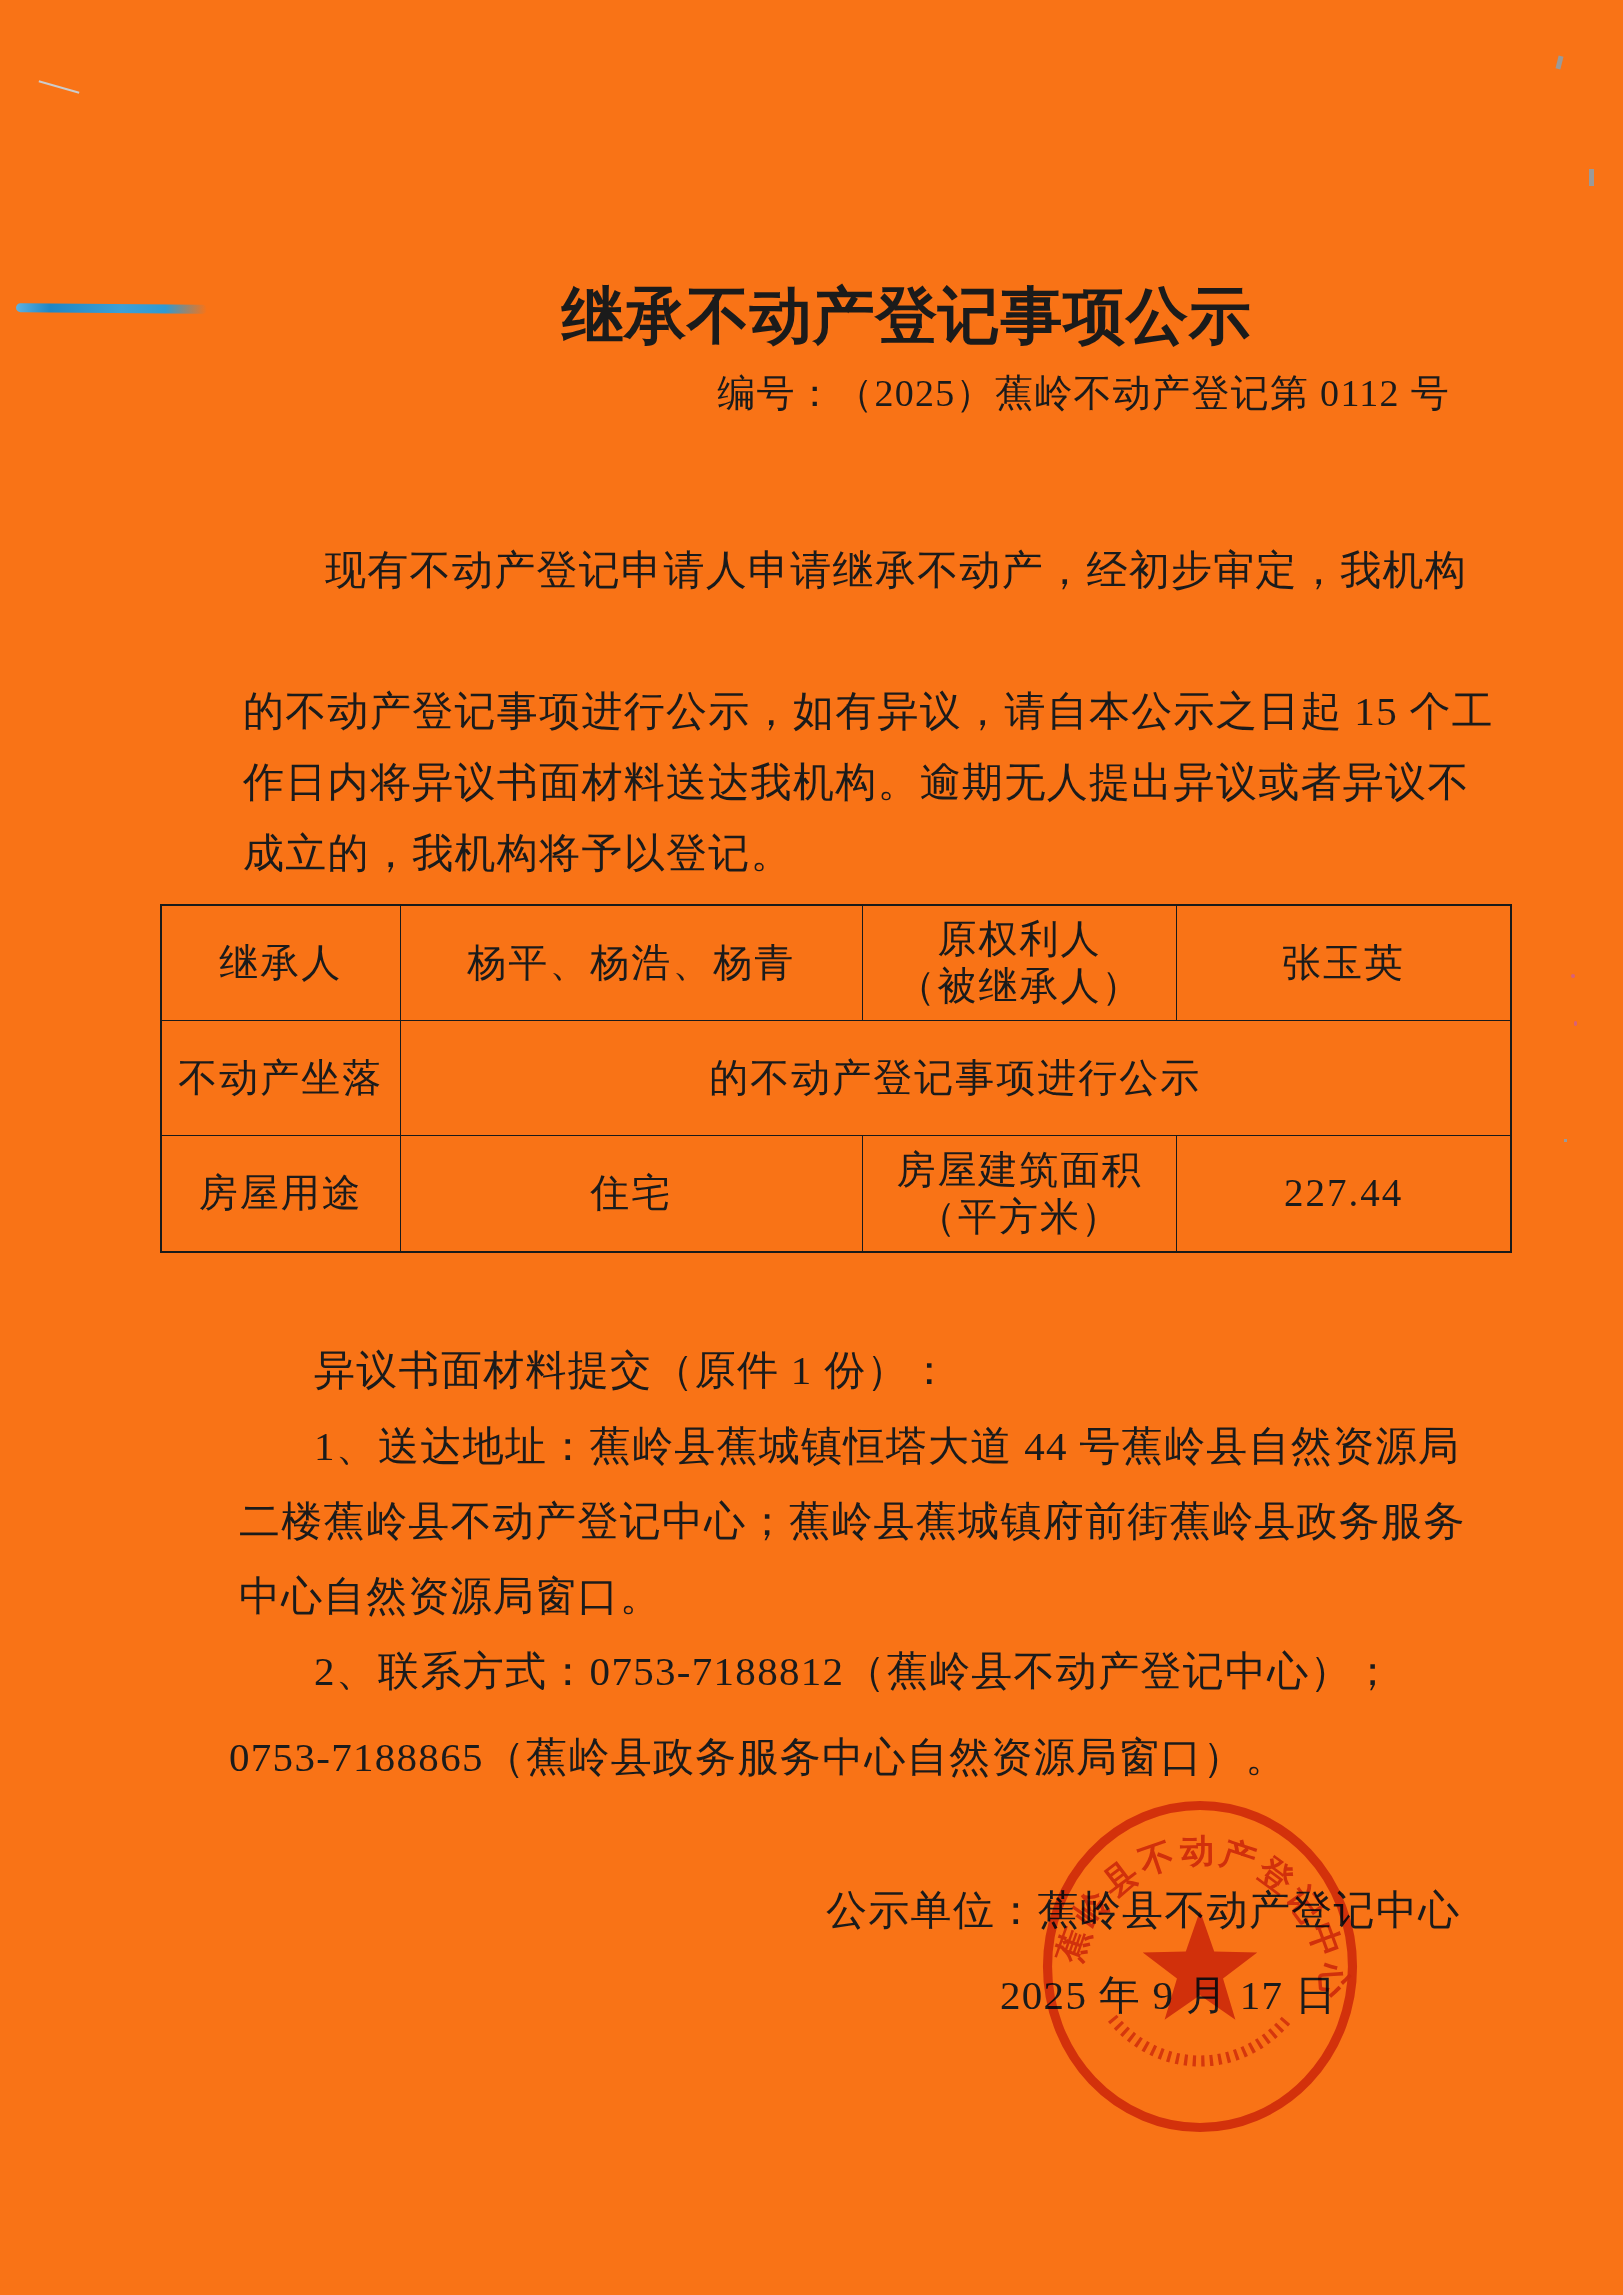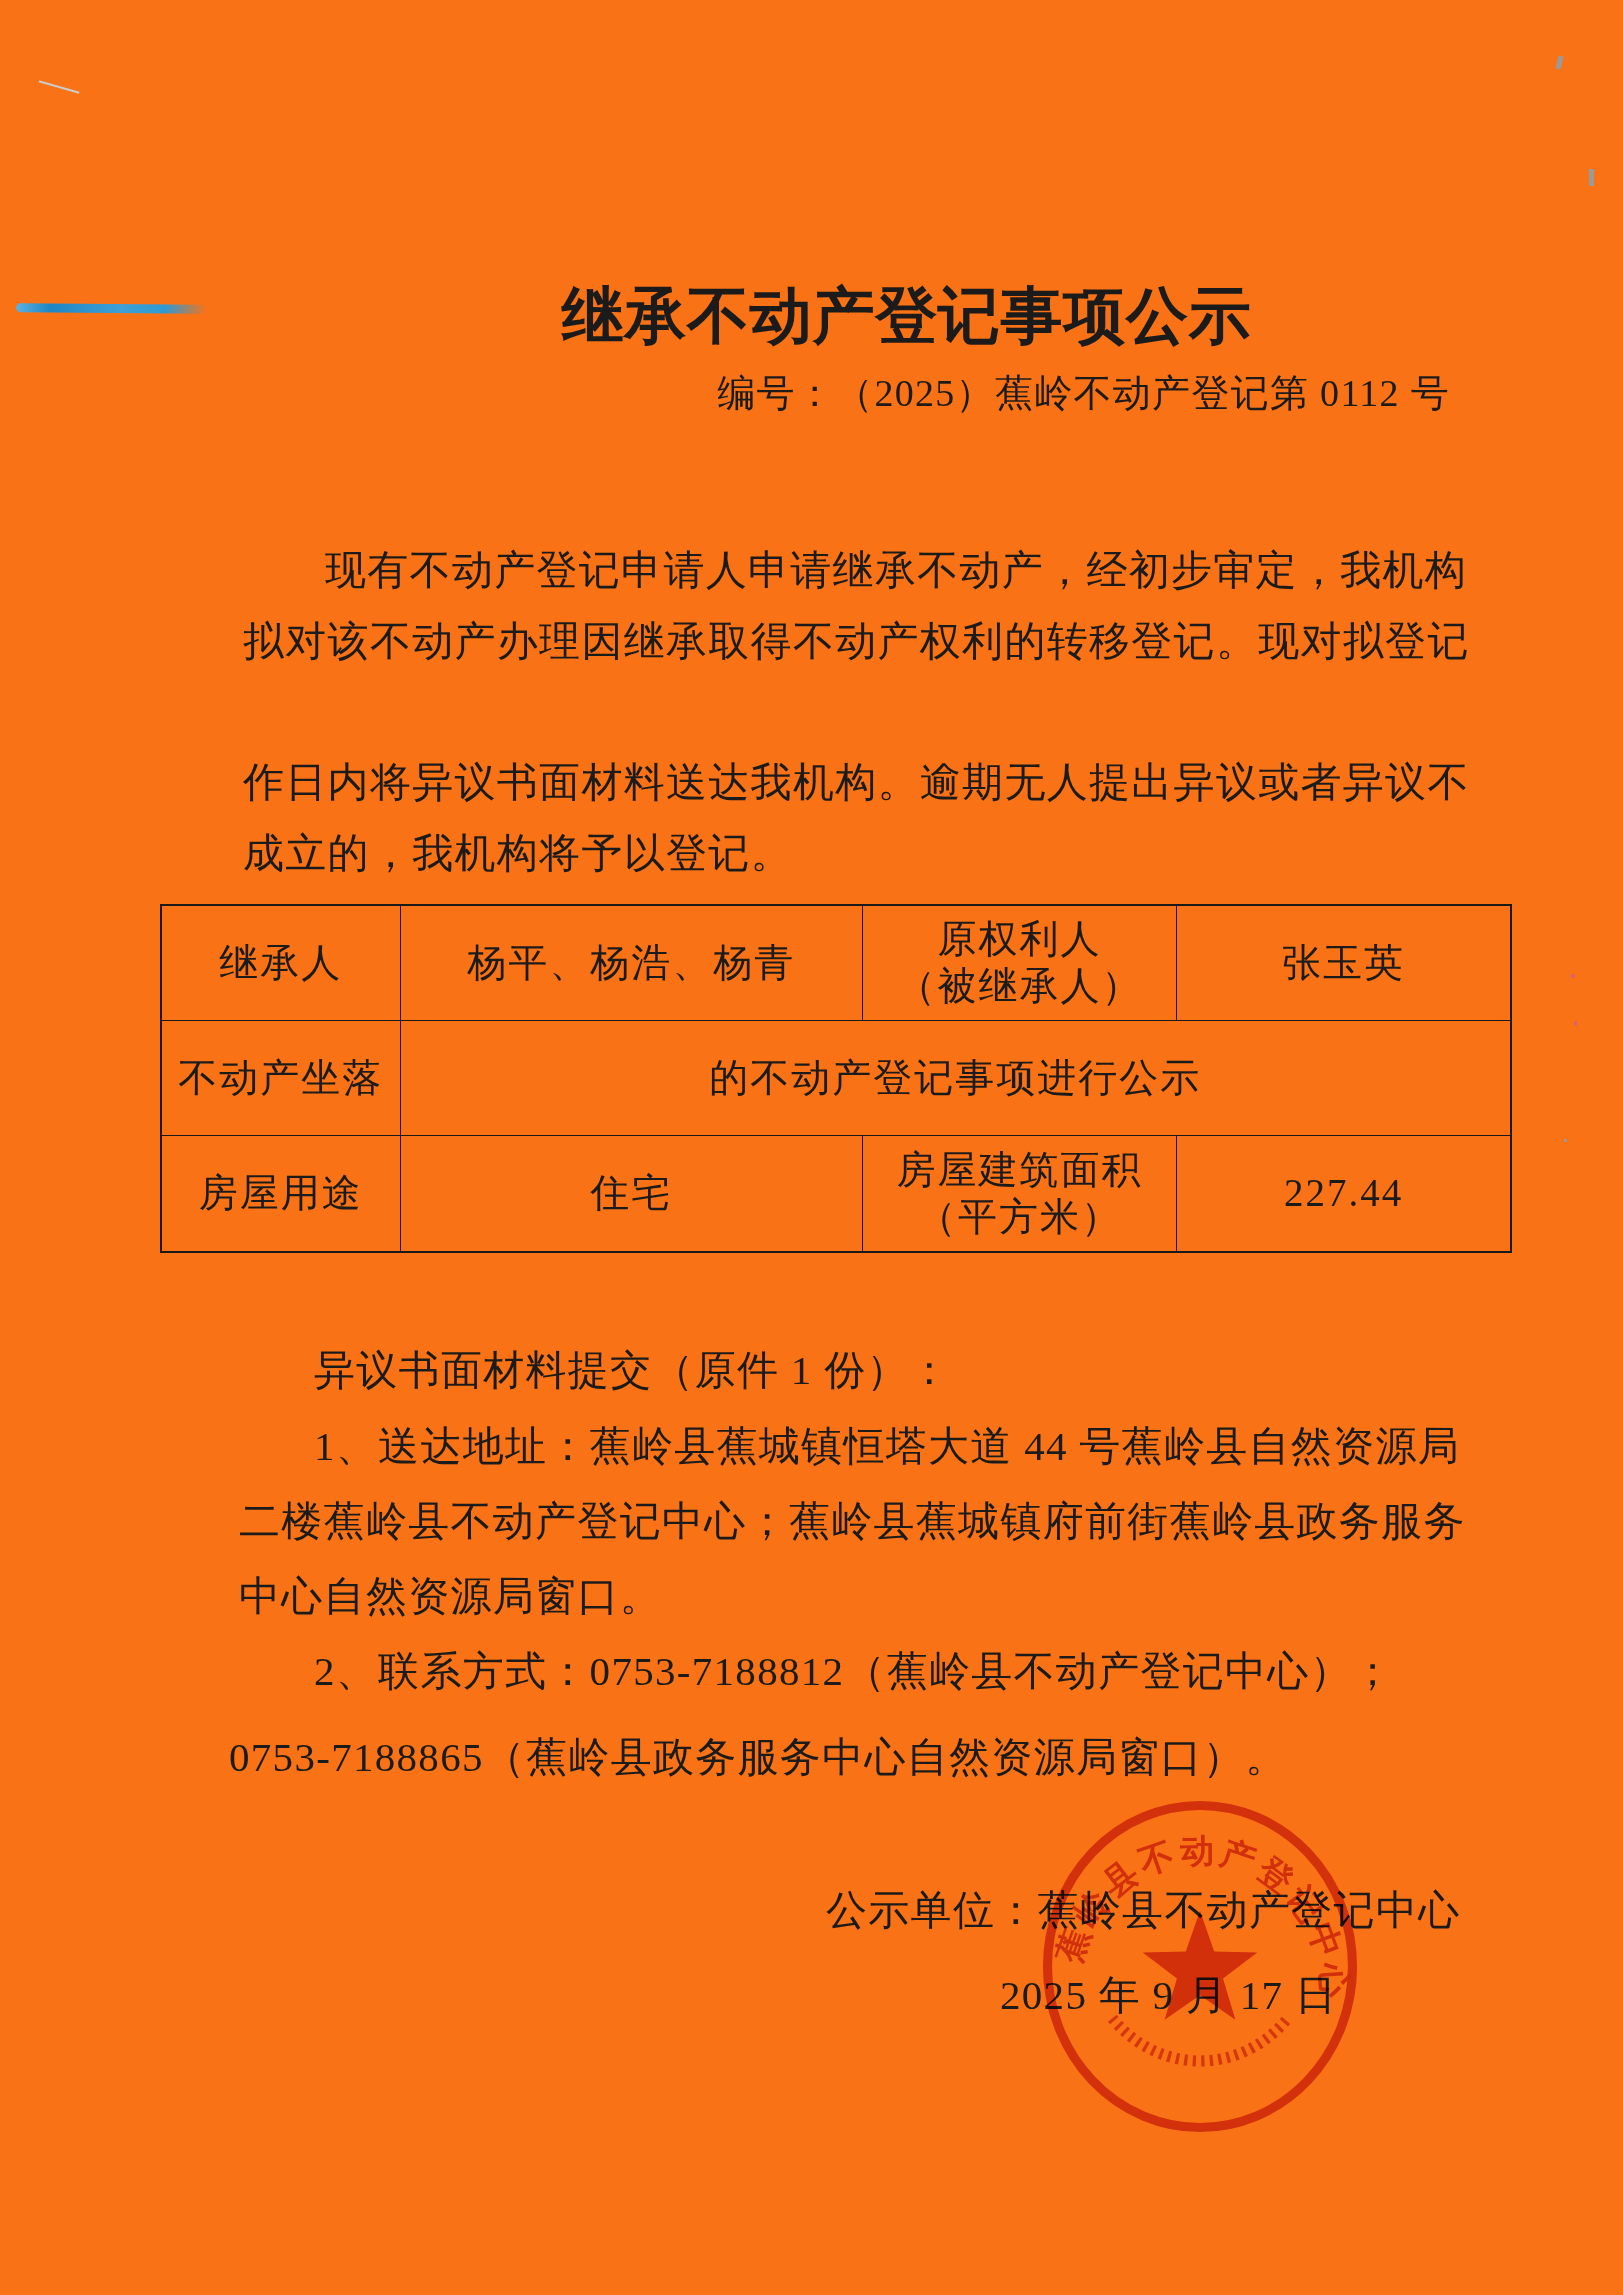--- a/index.html
+++ b/index.html
@@ -89,21 +89,21 @@
   <div class="abs speck" style="left:1589px;top:169px;width:4.6px;height:17px;"></div>
   <div class="abs speck pink" style="left:1571px;top:974px;width:3.9px;height:3.9px;"></div>
   <div class="abs speck pink" style="left:1574px;top:1021px;width:3.3px;height:4.6px;"></div>
   <div class="abs speck" style="left:1564px;top:1139px;width:2.6px;height:3.3px;"></div>
 
   <div class="abs doc-title">继承不动产登记事项公示</div>
 
   <div class="abs doc-number">编号：（2025）蕉岭不动产登记第 0112 号</div>
 
   <div class="abs body-line indent" style="top:550px;text-align:center;">现有不动产登记申请人申请继承不动产，经初步审定，我机构</div>
-  <div class="abs body-line" style="top:621px;">拟对该不动产办理因继承取得不动产权利的转移登记。现对拟登记</div>
+  <div class="abs body-line" style="top:691px;">的不动产登记事项进行公示，如有异议，请自本公示之日起 15 个工</div>
   <div class="abs body-line" style="top:762px;">作日内将异议书面材料送达我机构。逾期无人提出异议或者异议不</div>
   <div class="abs body-line" style="top:833px;">成立的，我机构将予以登记。</div>
 
   <div class="abs reg-table">
     <div class="cell">继承人</div>
     <div class="cell">杨平、杨浩、杨青</div>
     <div class="cell">
       <span>原权利人</span>
       <span>（被继承人）</span>
     </div>

